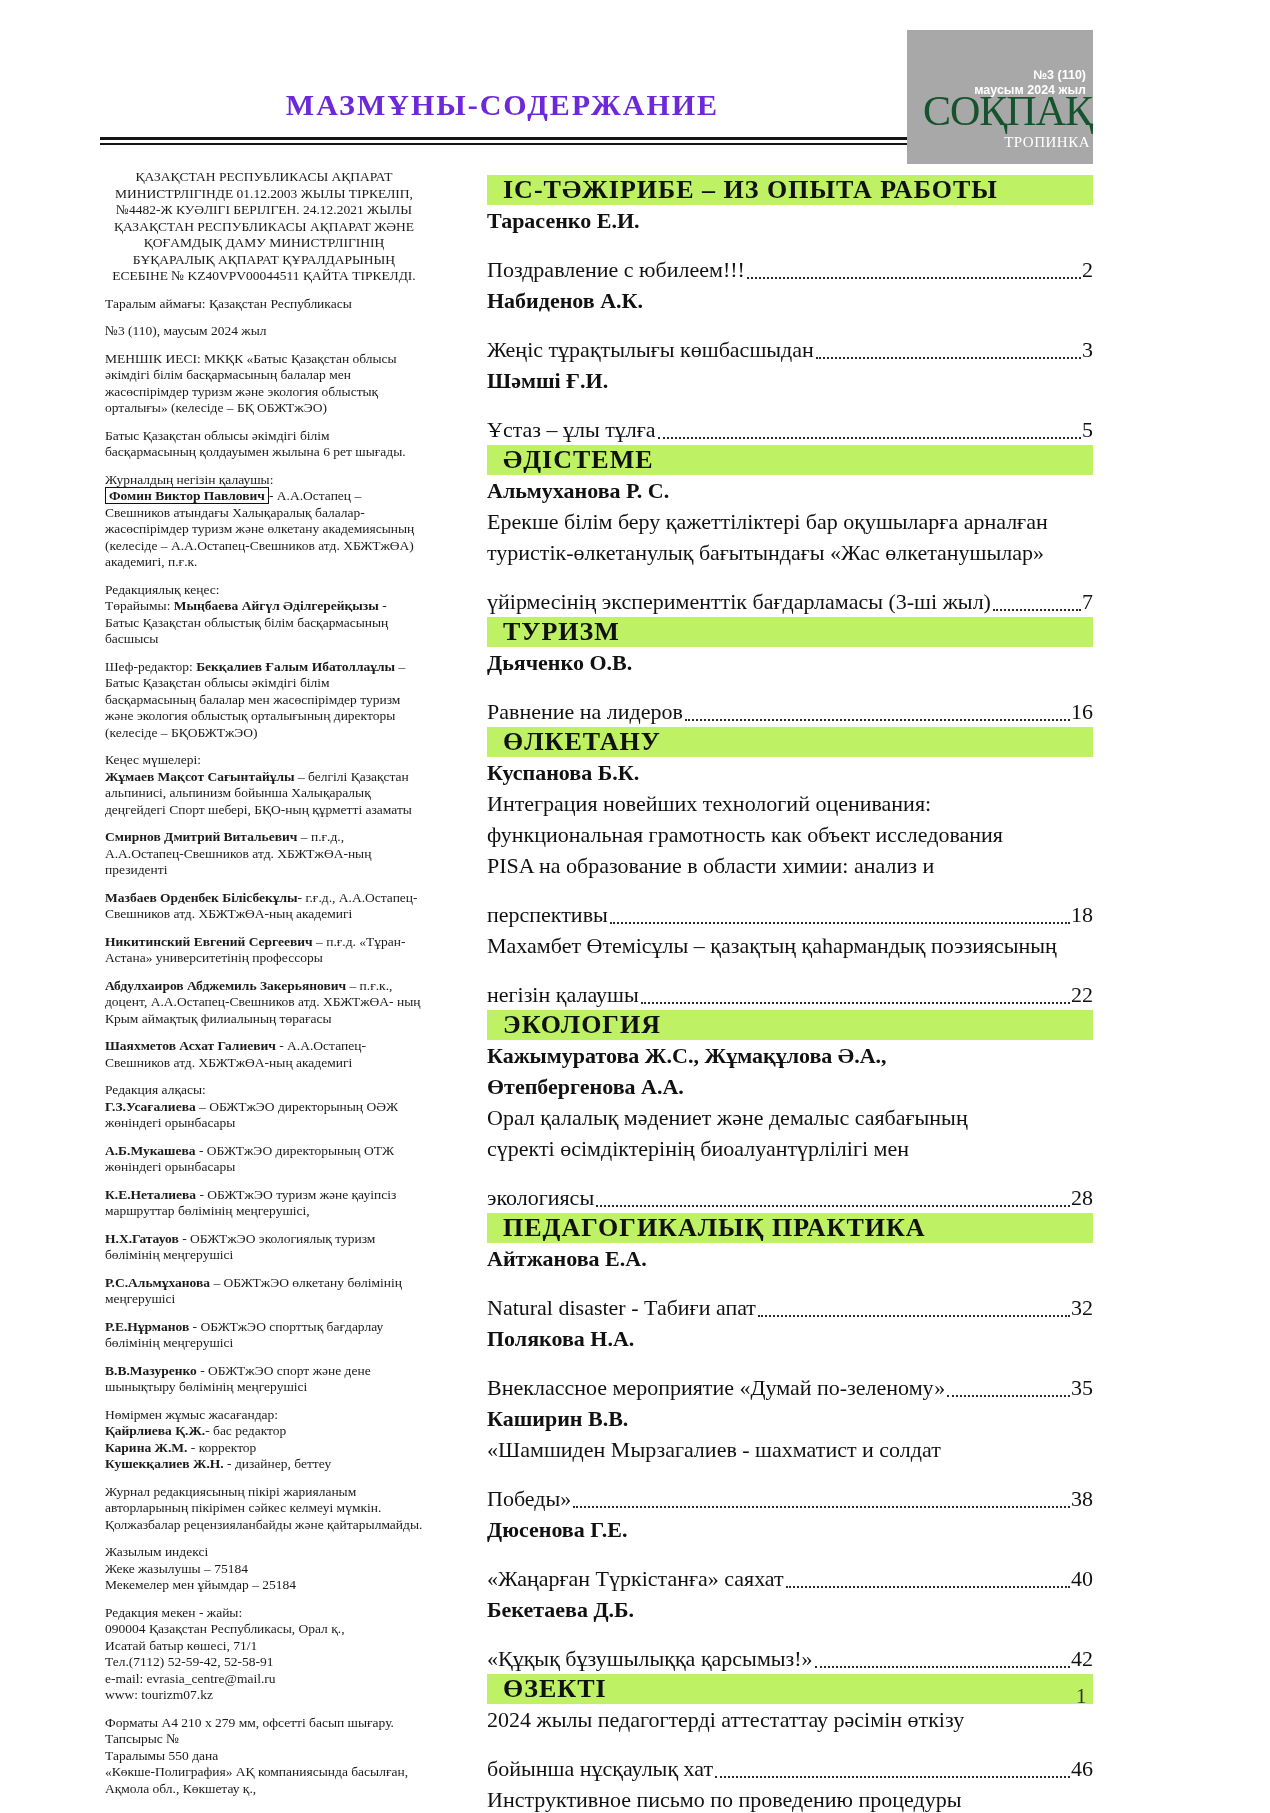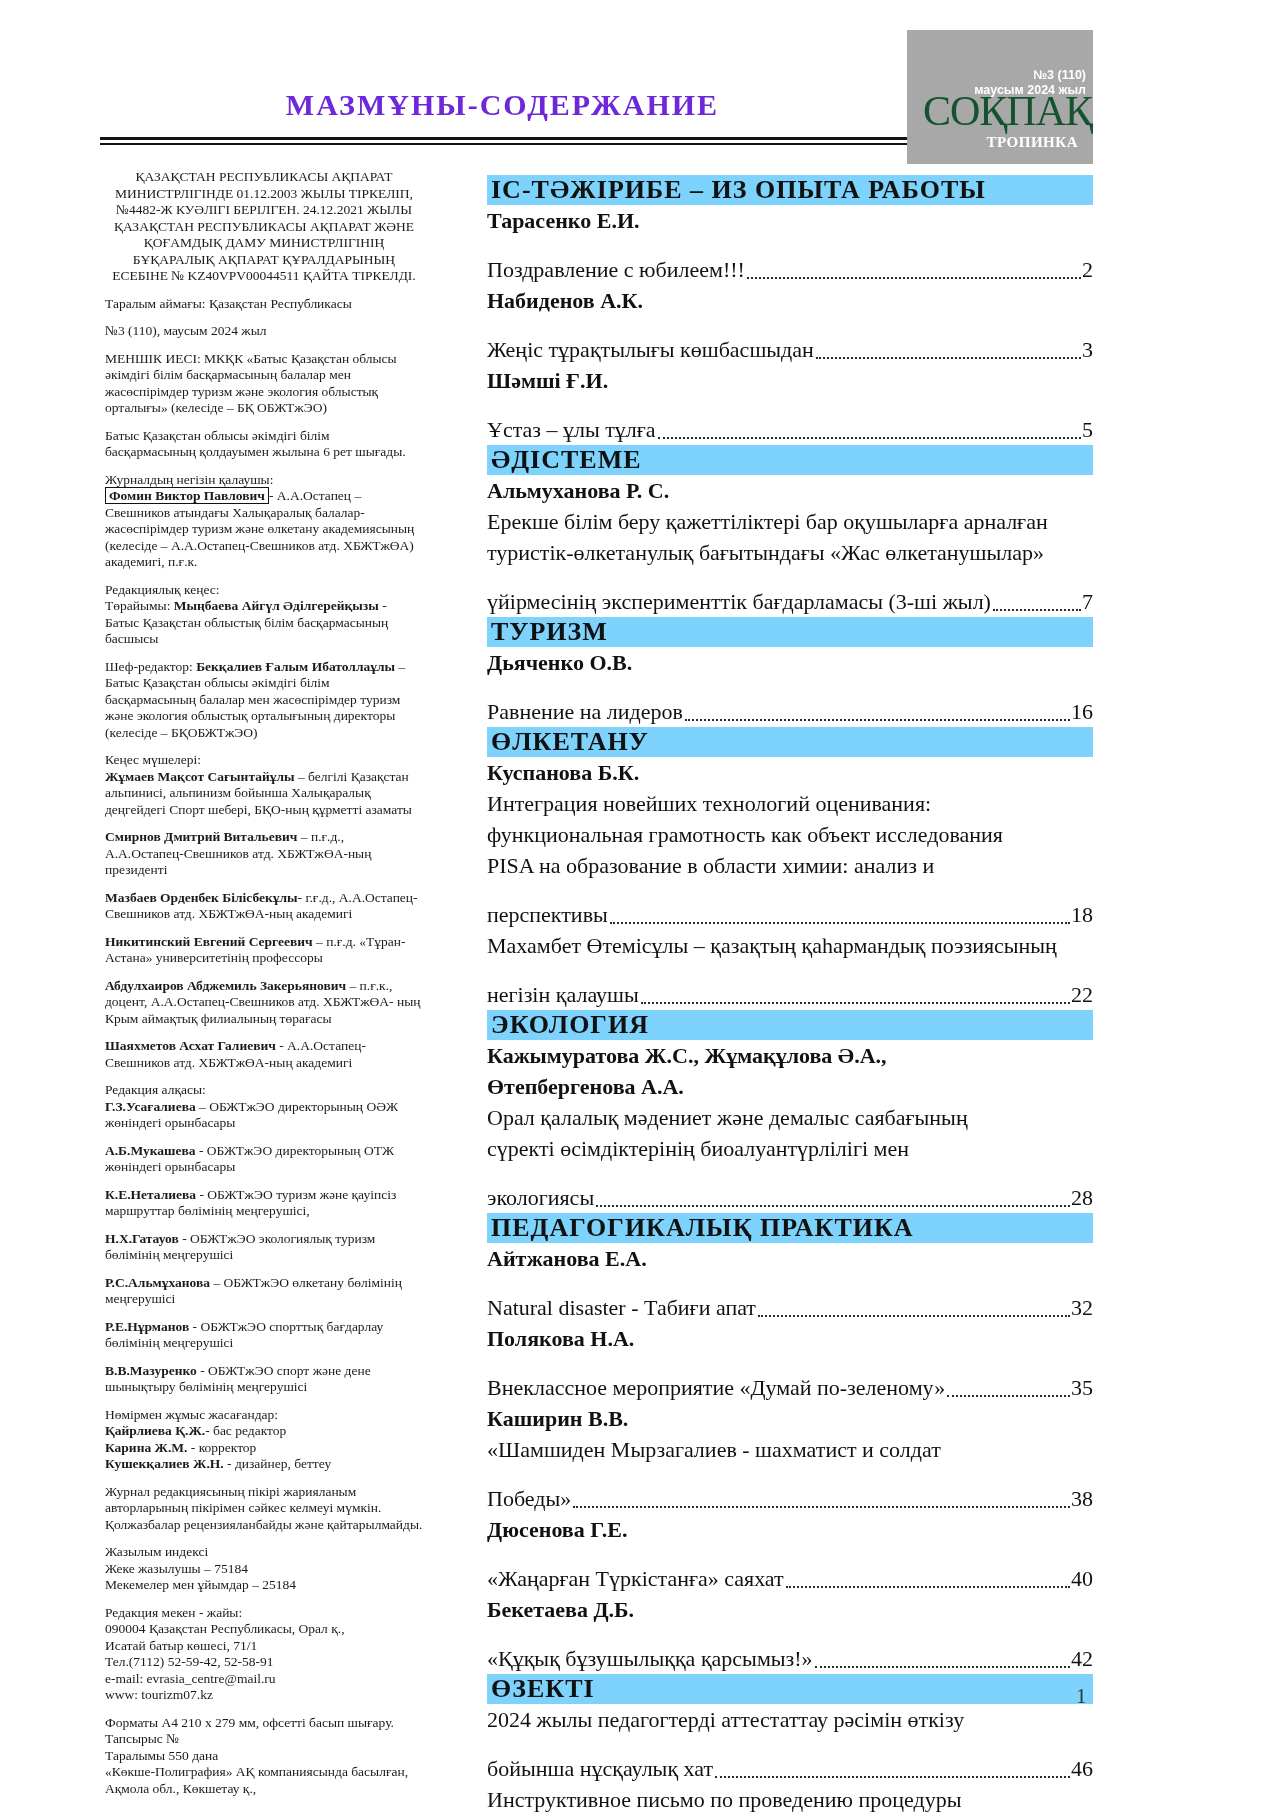--- a/index.html
+++ b/index.html
@@ -19,40 +19,40 @@
   .logo { position:absolute; left:907px; top:30px; width:186px; height:134px; background:#a8a8a8; z-index:3; }
   .logo-issue {
     position:absolute; right:7px; top:38px; text-align:right; color:#ffffff;
     font-family:"Liberation Sans", sans-serif; font-weight:bold; font-size:12.5px; line-height:15px;
   }
   .logo-name {
     position:absolute; left:16px; top:60px; font-size:42px; line-height:1;
     color:#14532d; letter-spacing:-1px; white-space:nowrap;
   }
   .logo-sub {
-    position:absolute; right:15px; top:104px; color:#ffffff; font-weight:bold;
+    position:absolute; right:3px; top:104px; color:#ffffff; font-weight:normal;
     font-size:15px; letter-spacing:0.5px;
   }
   
   .left-col {
     position:absolute; left:105px; top:158px; width:318px;
     font-size:13.5px; line-height:16.5px; color:#1b1b1b;
   }
   .lblock { margin-bottom:7px;margin-top:11px; }
   .lblock.center { text-align:center; }
   .run.b { font-weight:bold; }
   .run.boxed { border:1.5px solid #111; padding:0 3px; }
   
   .toc {
     position:absolute; left:487px; top:175px; width:606px;
     font-size:22px; line-height:31px; color:#111;
   }
   .secbar {
-    background:#7dd3fc; font-weight:bold; font-size:26px; height:30px;
-    line-height:30px; padding-left:4px; letter-spacing:1px; white-space:nowrap; overflow:hidden;
+    background:#bef264; font-weight:bold; font-size:26px; height:30px;
+    line-height:30px; padding-left:16px; letter-spacing:1px; white-space:nowrap; overflow:hidden;
   }
   .authors { font-weight:bold; height:31px; white-space:nowrap; overflow:hidden; }
   .titleline { height:31px; white-space:nowrap; overflow:hidden; }
   .titleline.last { display:flex;margin-top:18px; }
   .titleline .txt { flex:0 0 auto; }
   .leader { flex:1 1 auto; border-bottom:2.6px dotted #2a2a2a; margin:0 1px 6px 2px; min-width:14px; }
   .pagenum { flex:0 0 auto; }
   
   .footer-num { position:absolute; left:1076px; top:1684px; font-size:21px; color:#333333; }
 </style>

